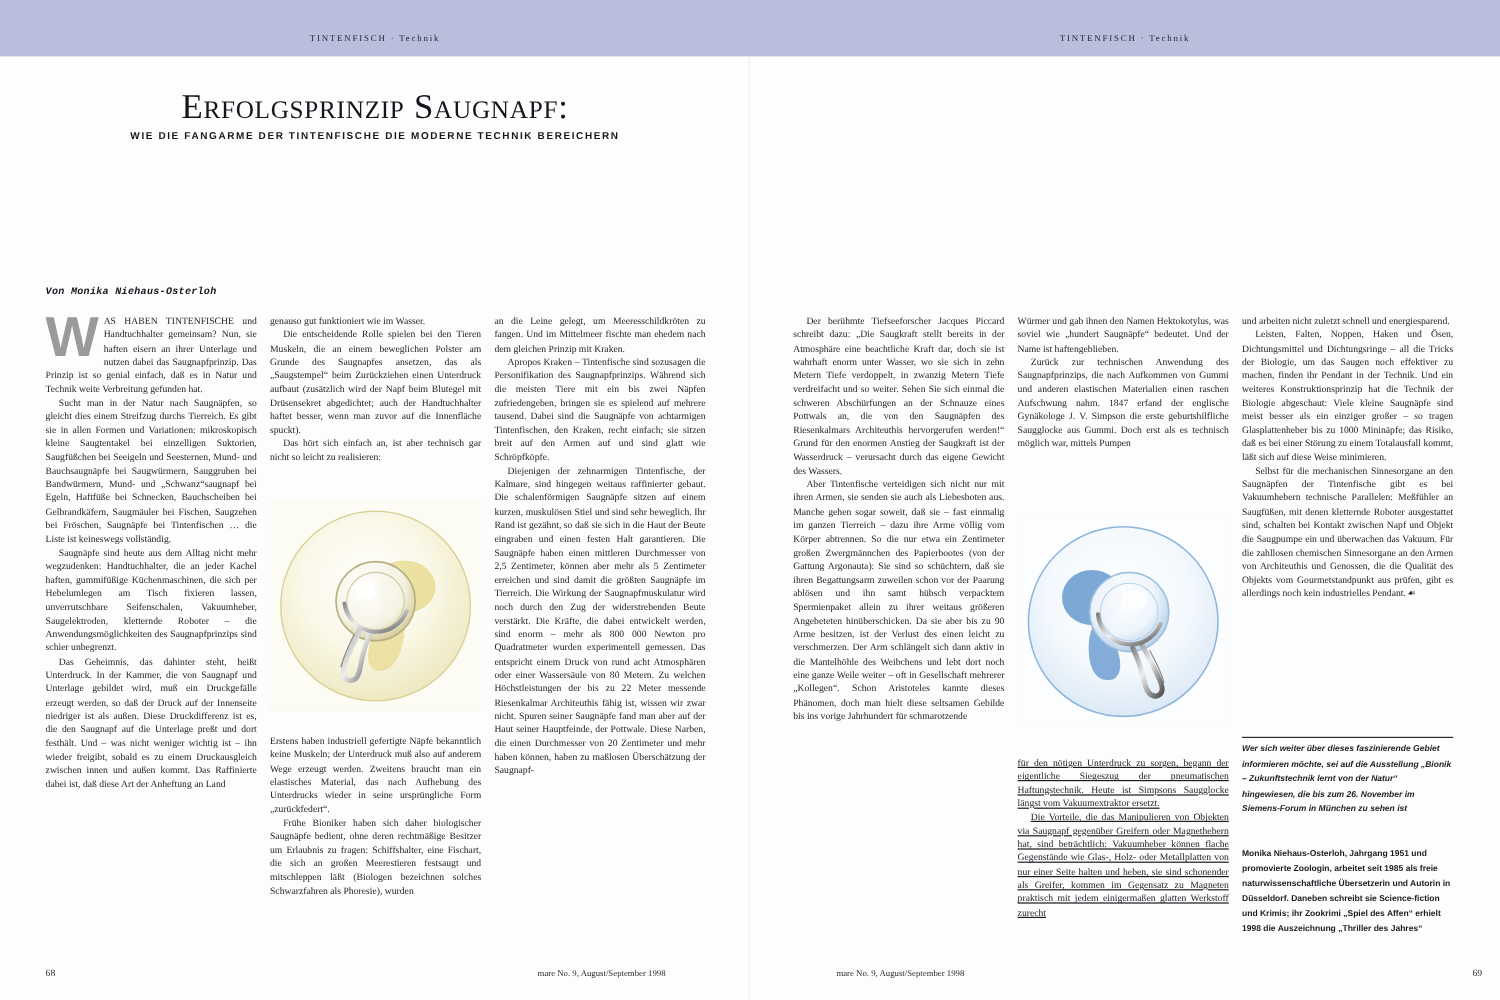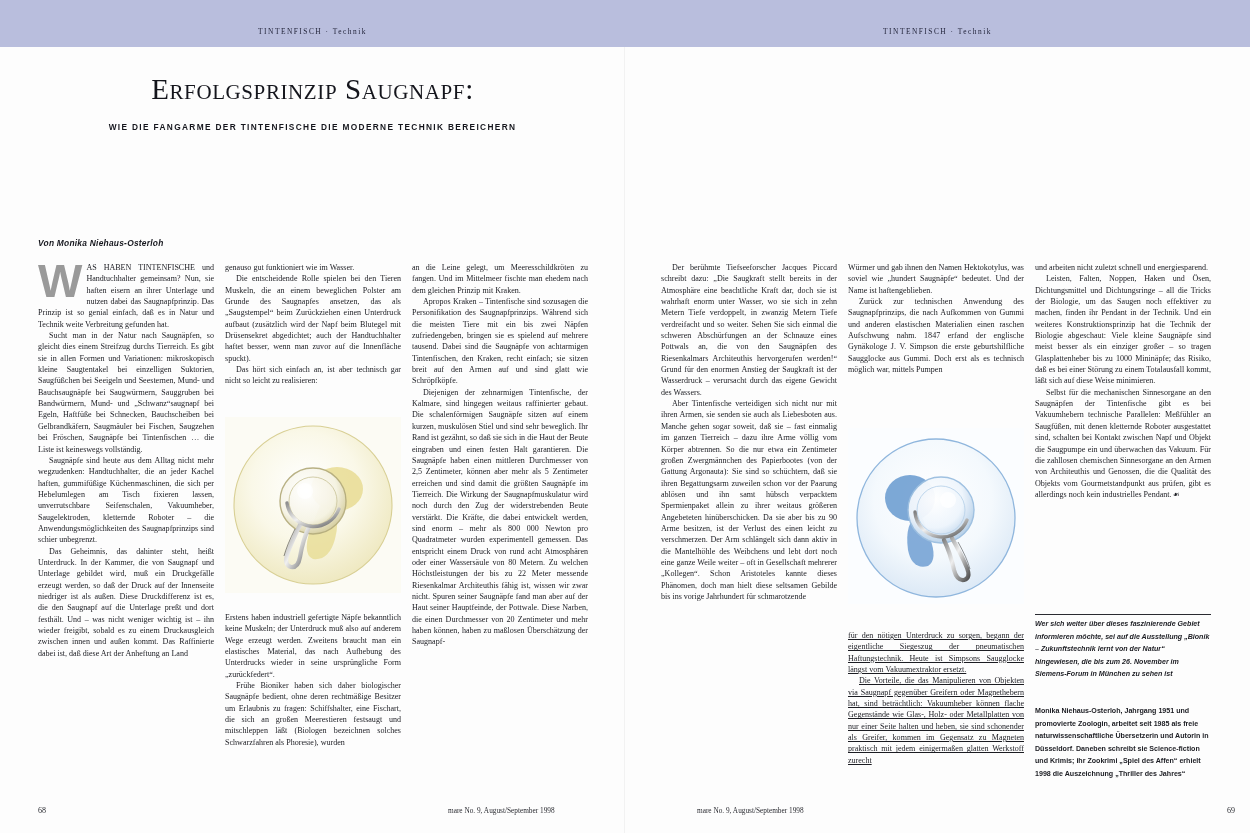--- a/index.html
+++ b/index.html
@@ -38,33 +38,32 @@
     font-family:"Liberation Serif", serif;
     color:#14151c;
     font-size:29px;
     line-height:34px;
     letter-spacing:0.6px;
     white-space:nowrap;
   }
   .title-line .sc{font-size:29px;}
   .title-line .lc{font-size:21px;}
   .subtitle{
-    margin-top:13px;
     font-family:"Liberation Sans", sans-serif;
     font-weight:bold;
     font-size:8.3px;
     letter-spacing:1.35px;
     color:#15161d;
     white-space:nowrap;
   }
 
   
   .byline{
     position:absolute;left:38px;top:238px;
-    font-family:Liberation Sans, sans-serif;
+    font-family:Liberation Mono, monospace;
     font-style:italic;font-weight:bold;
     font-size:8.4px;letter-spacing:0.25px;
     color:#17181f;
   }
 
   
   .col{
     position:absolute;
     width:176px;
     font-size:8.05px;

